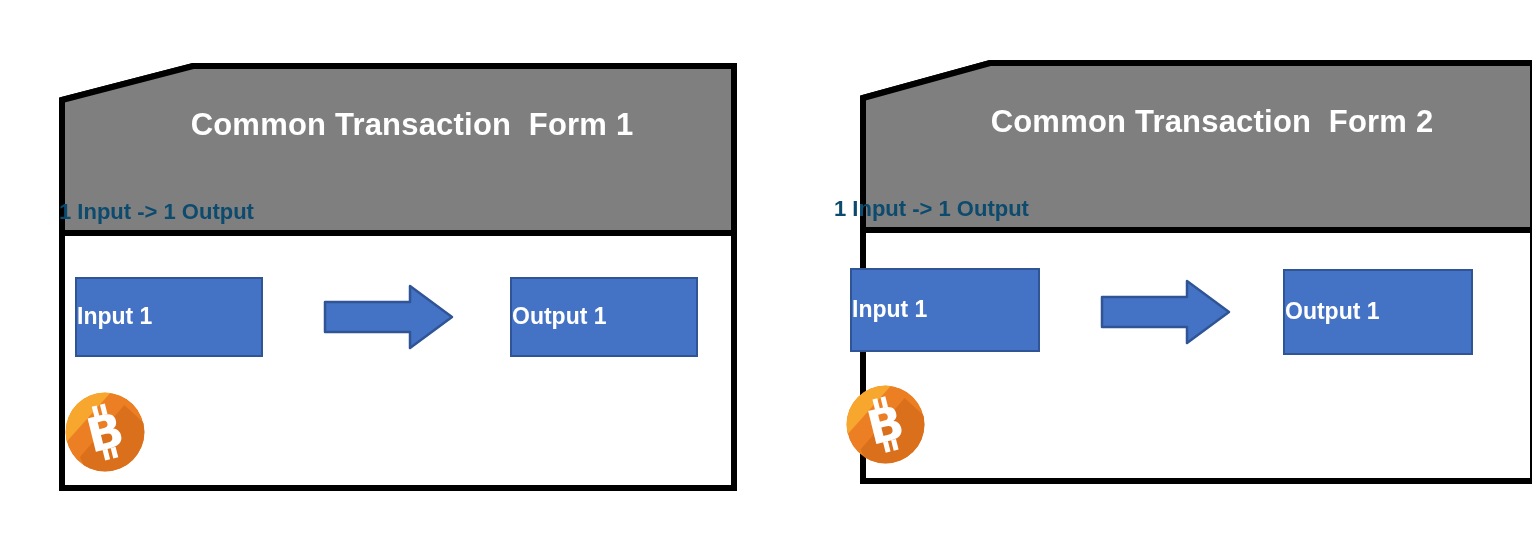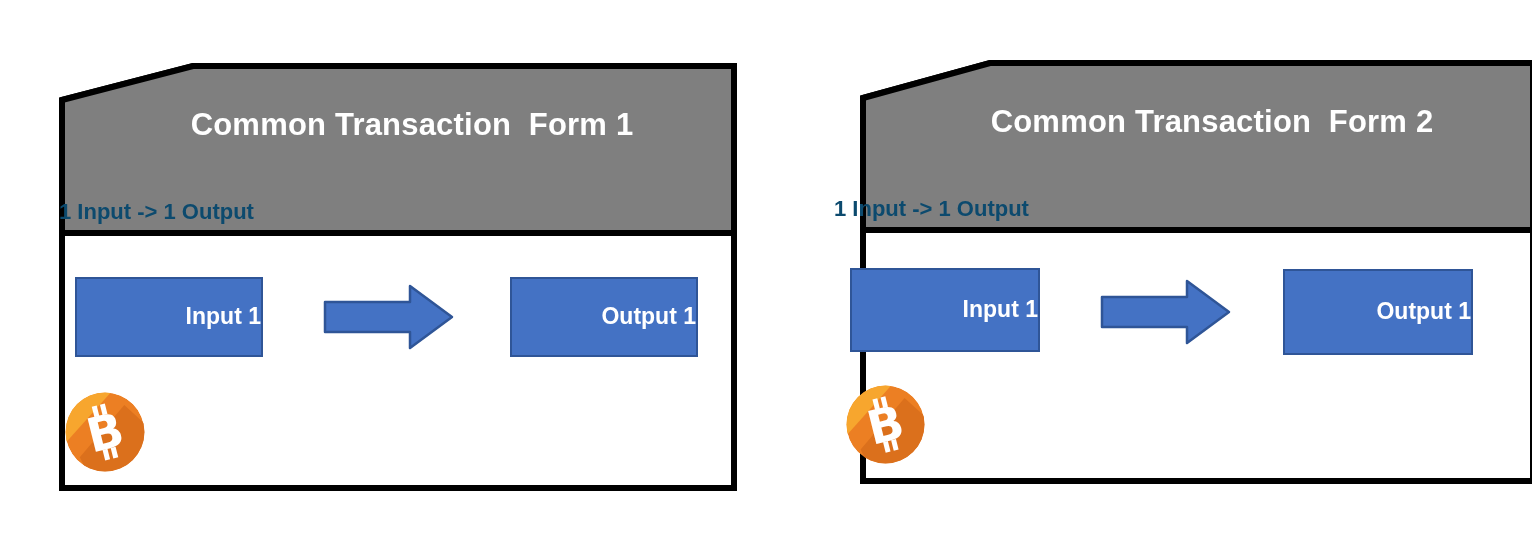--- a/index.html
+++ b/index.html
@@ -51,21 +51,21 @@
   .node {
     position: absolute;
     box-sizing: border-box;
     background: #4472C4;
     border: 2px solid #2F5597;
     color: #ffffff;
     font-size: 23px;
     font-weight: bold;
     display: flex;
     align-items: center;
-    justify-content: flex-end;
+    justify-content: flex-start;
     text-align: center;
     white-space: pre-wrap;
     line-height: 1.3;
   }
 
   
   #panel1 .node-input   { left: 16px;  top: 214px; width: 188px; height: 80px; }
   #panel1 .arrow        { left: 264px; top: 220px; width: 132px; height: 68px; }
   #panel1 .node-output0 { left: 451px; top: 214px; width: 188px; height: 80px; }
   #panel1 .bitcoin      { left: 3px;   top: 327px; width: 86px;  height: 84px; }

